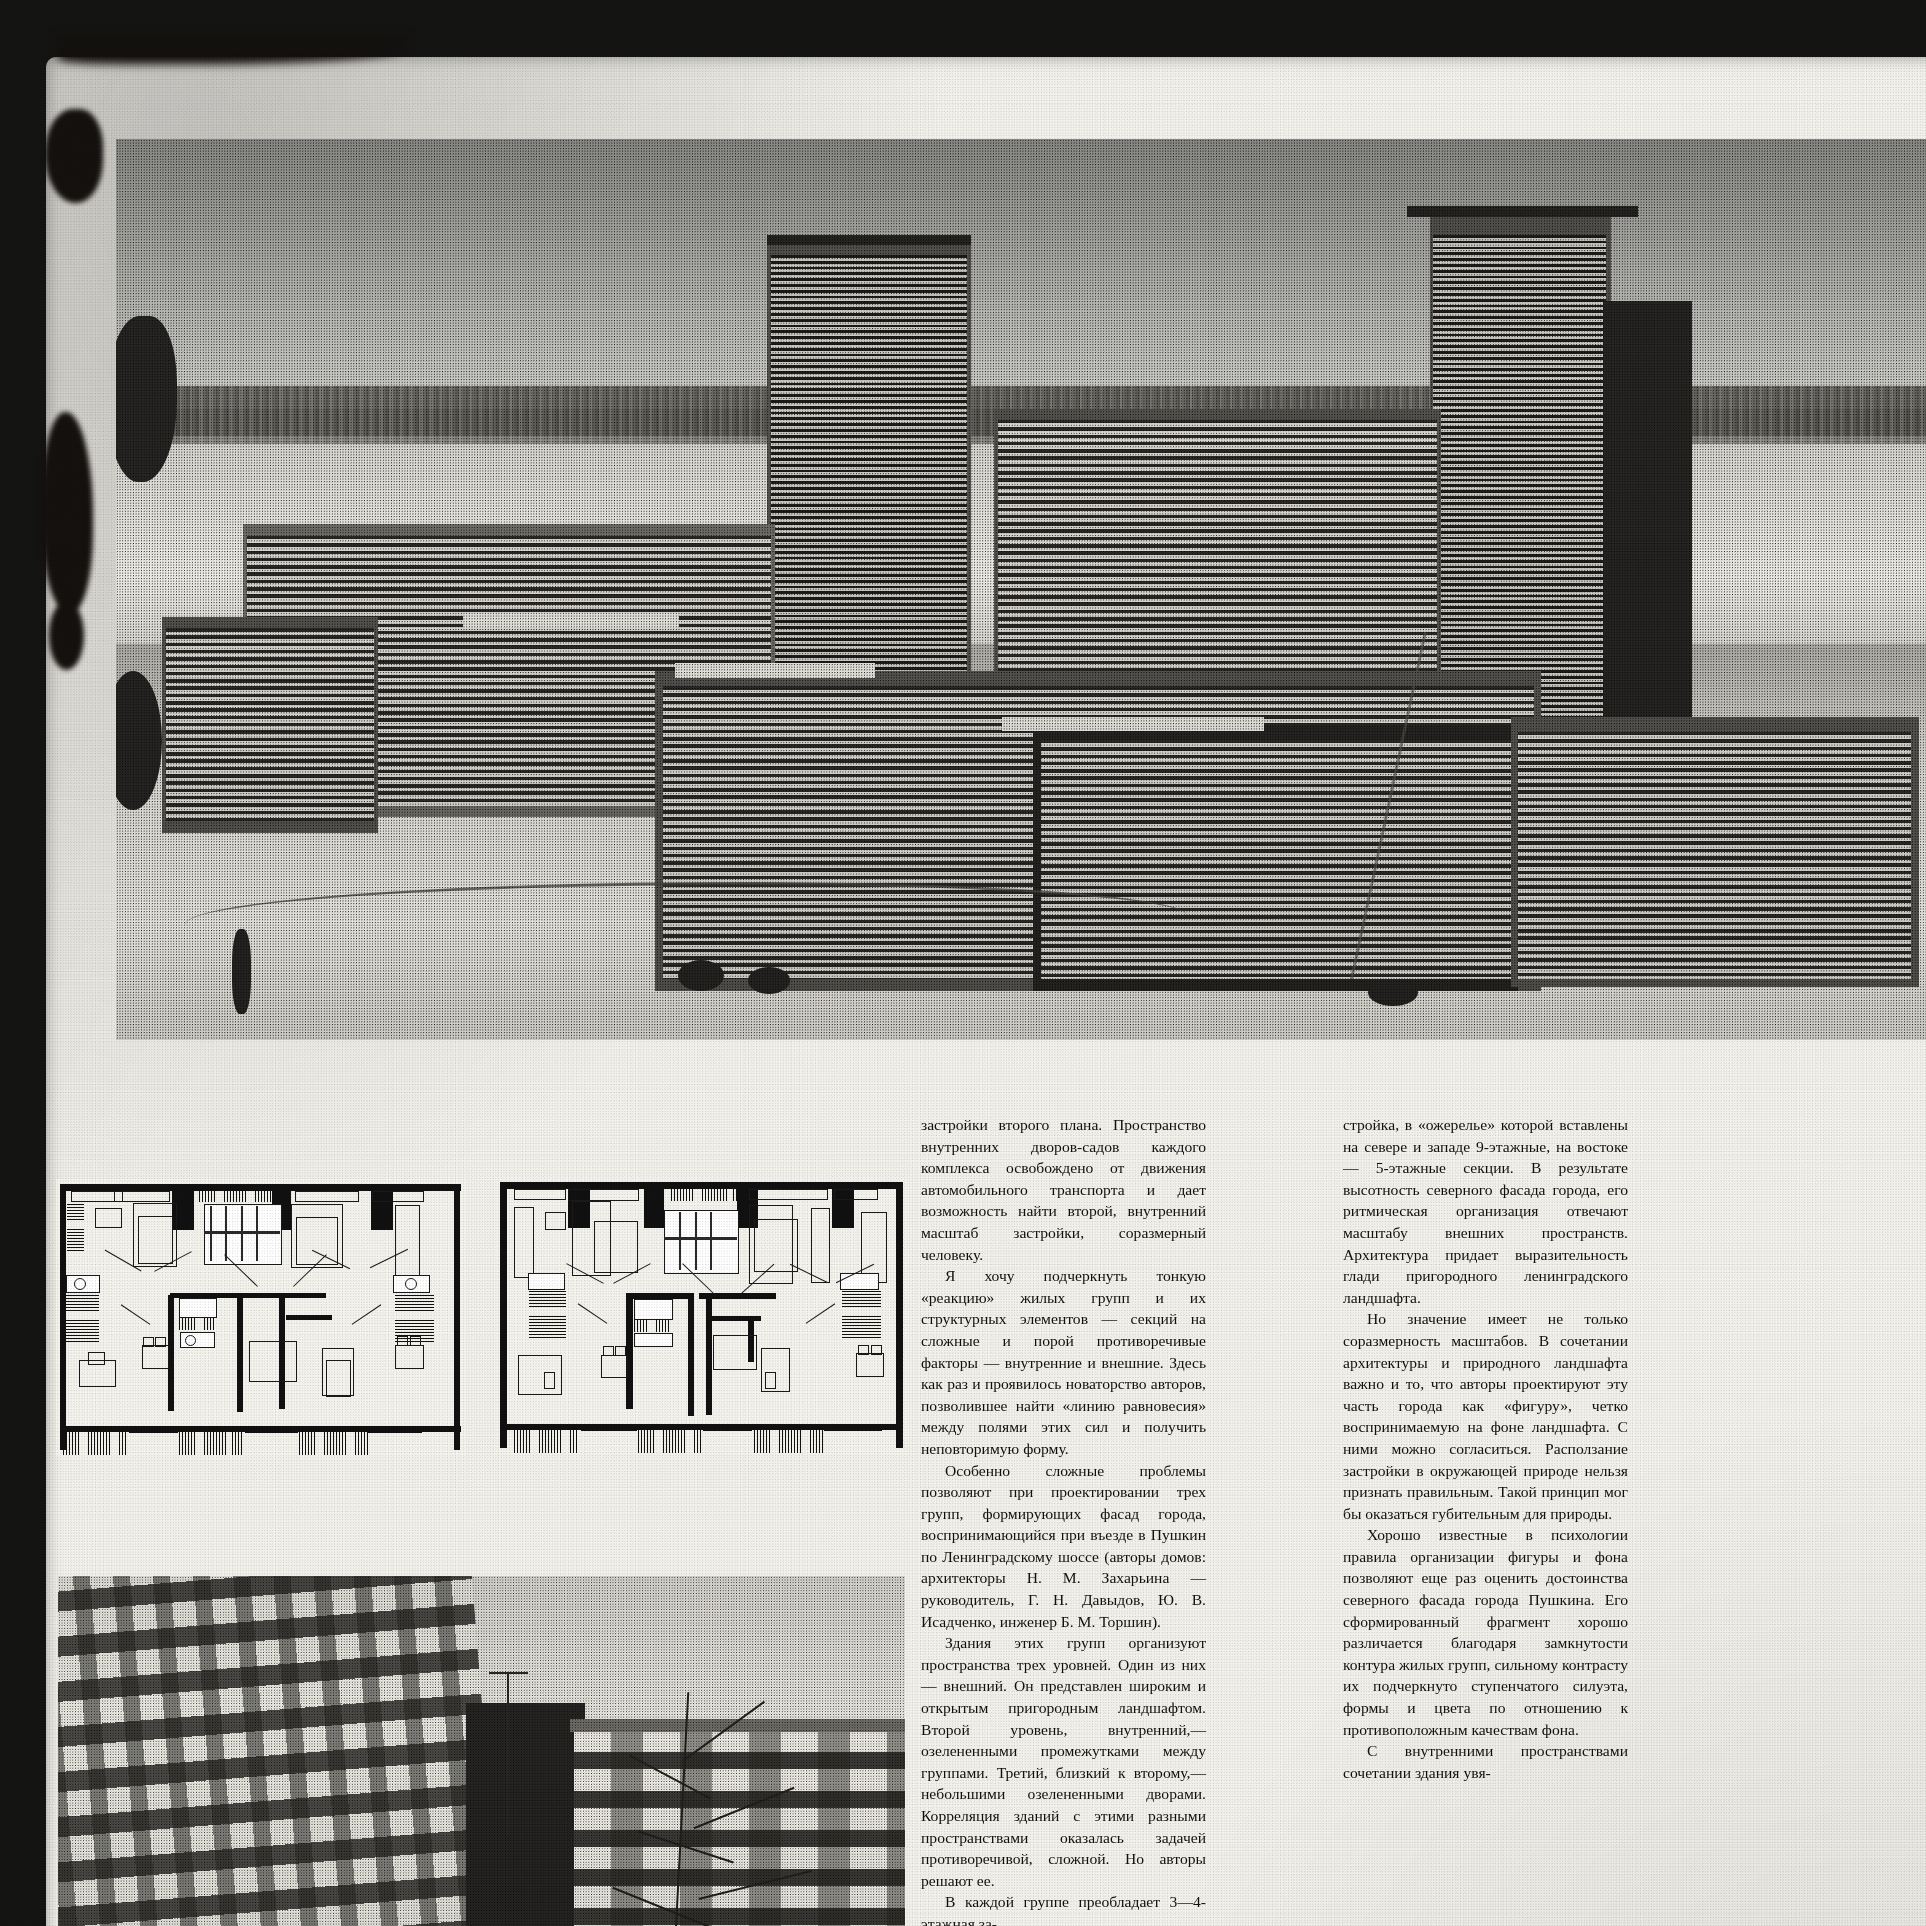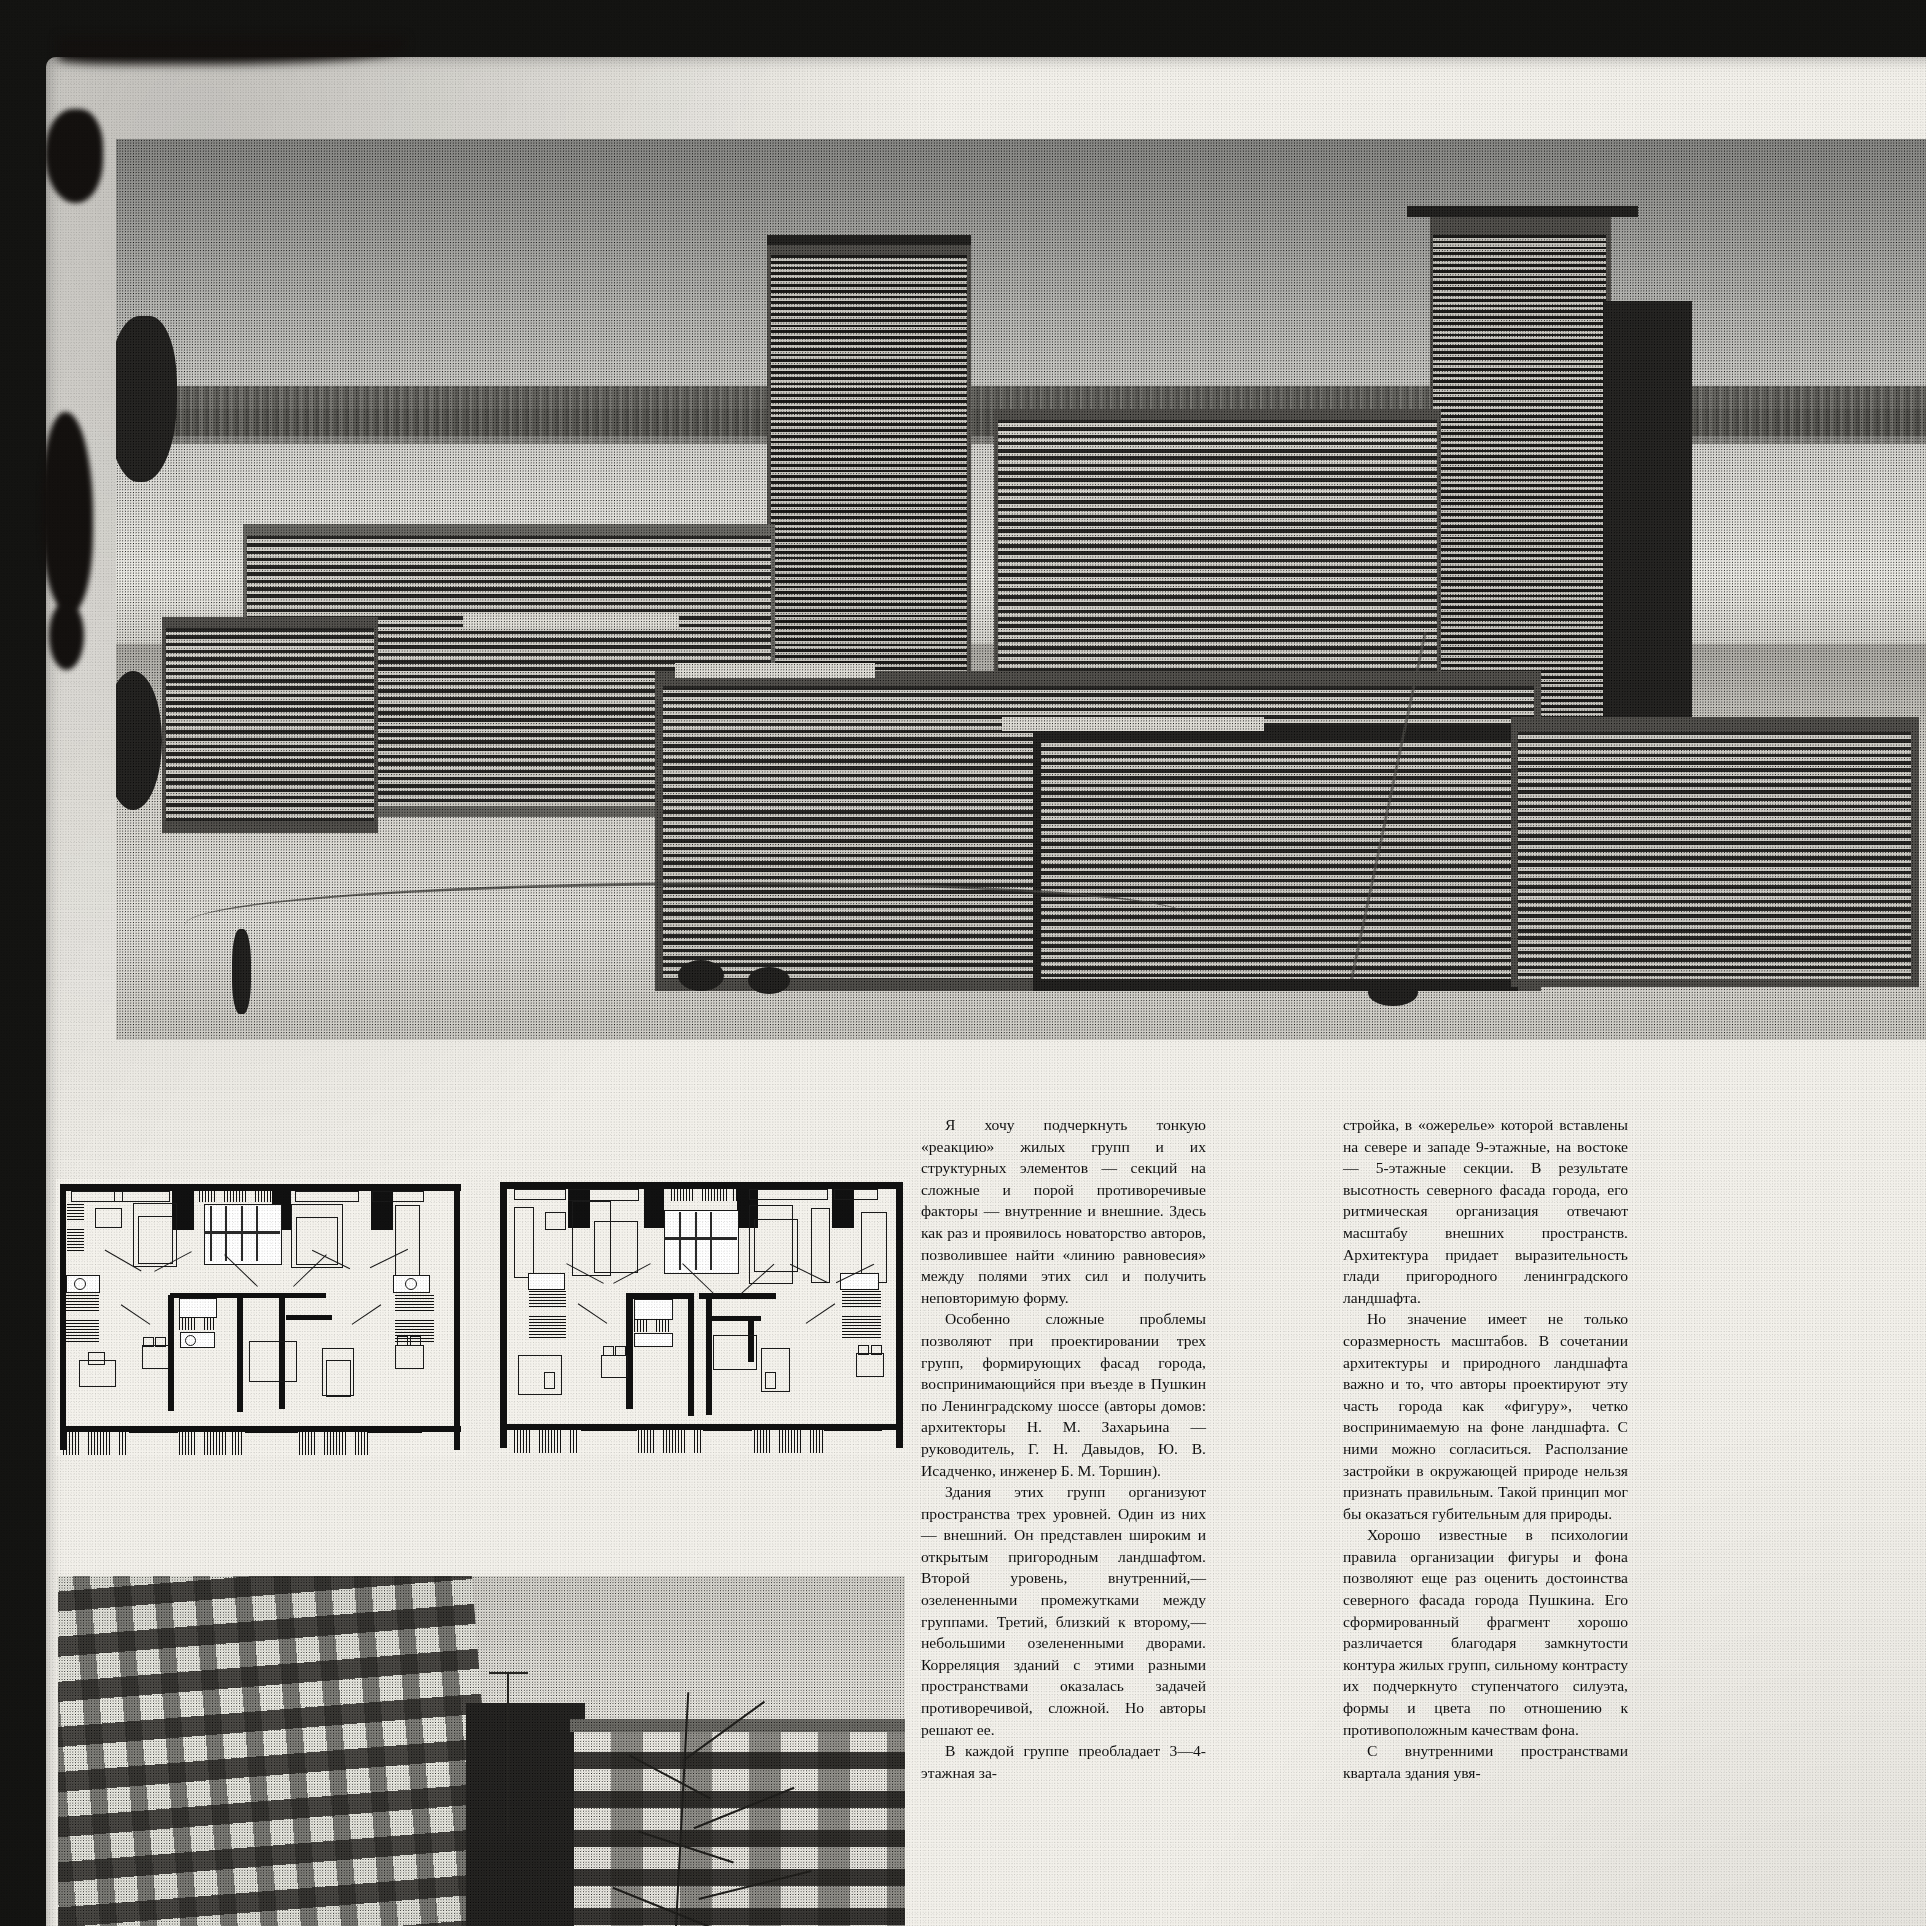--- a/index.html
+++ b/index.html
@@ -336,31 +336,32 @@
       <div style="position:absolute;left:431px;top:96px;width:39px;height:1.9px;background:#2a2926;"></div>
 
     </div>
     <div class="ht"></div>
     <div class="vig"></div>
   </div>
 
   <div class="cols" style="left:921px;top:1114px;width:666px;height:1356px;">
 
     <div class="col" style="left:0;">
+      <p class="first">застройки второго плана. Пространство внутренних дворов-садов каждого комплекса освобождено от движения автомобильного транспорта и дает возможность найти второй, внутренний масштаб застройки, соразмерный человеку.</p>
       <p>Я хочу подчеркнуть тонкую «реакцию» жилых групп и их структурных элементов — секций на сложные и порой противоречивые факторы — внутренние и внешние. Здесь как раз и проявилось новаторство авторов, позволившее найти «линию равновесия» между полями этих сил и получить неповторимую форму.</p>
       <p>Особенно сложные проблемы позволяют при проектировании трех групп, формирующих фасад города, воспринимающийся при въезде в Пушкин по Ленинградскому шоссе (авторы домов: архитекторы Н. М. Захарьина — руководитель, Г. Н. Давыдов, Ю. В. Исадченко, инженер Б. М. Торшин).</p>
       <p>Здания этих групп организуют пространства трех уровней. Один из них — внешний. Он представлен широким и открытым пригородным ландшафтом. Второй уровень, внутренний,— озелененными промежутками между группами. Третий, близкий к второму,— небольшими озелененными дворами. Корреляция зданий с этими разными пространствами оказалась задачей противоречивой, сложной. Но авторы решают ее.</p>
       <p>В каждой группе преобладает 3—4-этажная за-</p>
     </div>
 
     <div class="col" style="left:398px;margin-left:24px;">
       <p class="first">стройка, в «ожерелье» которой вставлены на севере и западе 9-этажные, на востоке — 5-этажные секции. В результате высотность северного фасада города, его ритмическая организация отвечают масштабу внешних пространств. Архитектура придает выразительность глади пригородного ленинградского ландшафта.</p>
       <p>Но значение имеет не только соразмерность масштабов. В сочетании архитектуры и природного ландшафта важно и то, что авторы проектируют эту часть города как «фигуру», четко воспринимаемую на фоне ландшафта. С ними можно согласиться. Расползание застройки в окружающей природе нельзя признать правильным. Такой принцип мог бы оказаться губительным для природы.</p>
       <p>Хорошо известные в психологии правила организации фигуры и фона позволяют еще раз оценить достоинства северного фасада города Пушкина. Его сформированный фрагмент хорошо различается благодаря замкнутости контура жилых групп, сильному контрасту их подчеркнуто ступенчатого силуэта, формы и цвета по отношению к противоположным качествам фона.</p>
-      <p>С внутренними пространствами квартала здания увя-</p>
+      <p>С внутренними пространствами сочетании здания увя-</p>
     </div>
   </div>
 
   <div class="blot b4"></div>
   <div class="blot b1"></div>
   <div class="blot b2"></div>
   <div class="blot b3"></div>
   <div class="grain"></div>
 
 </div>

